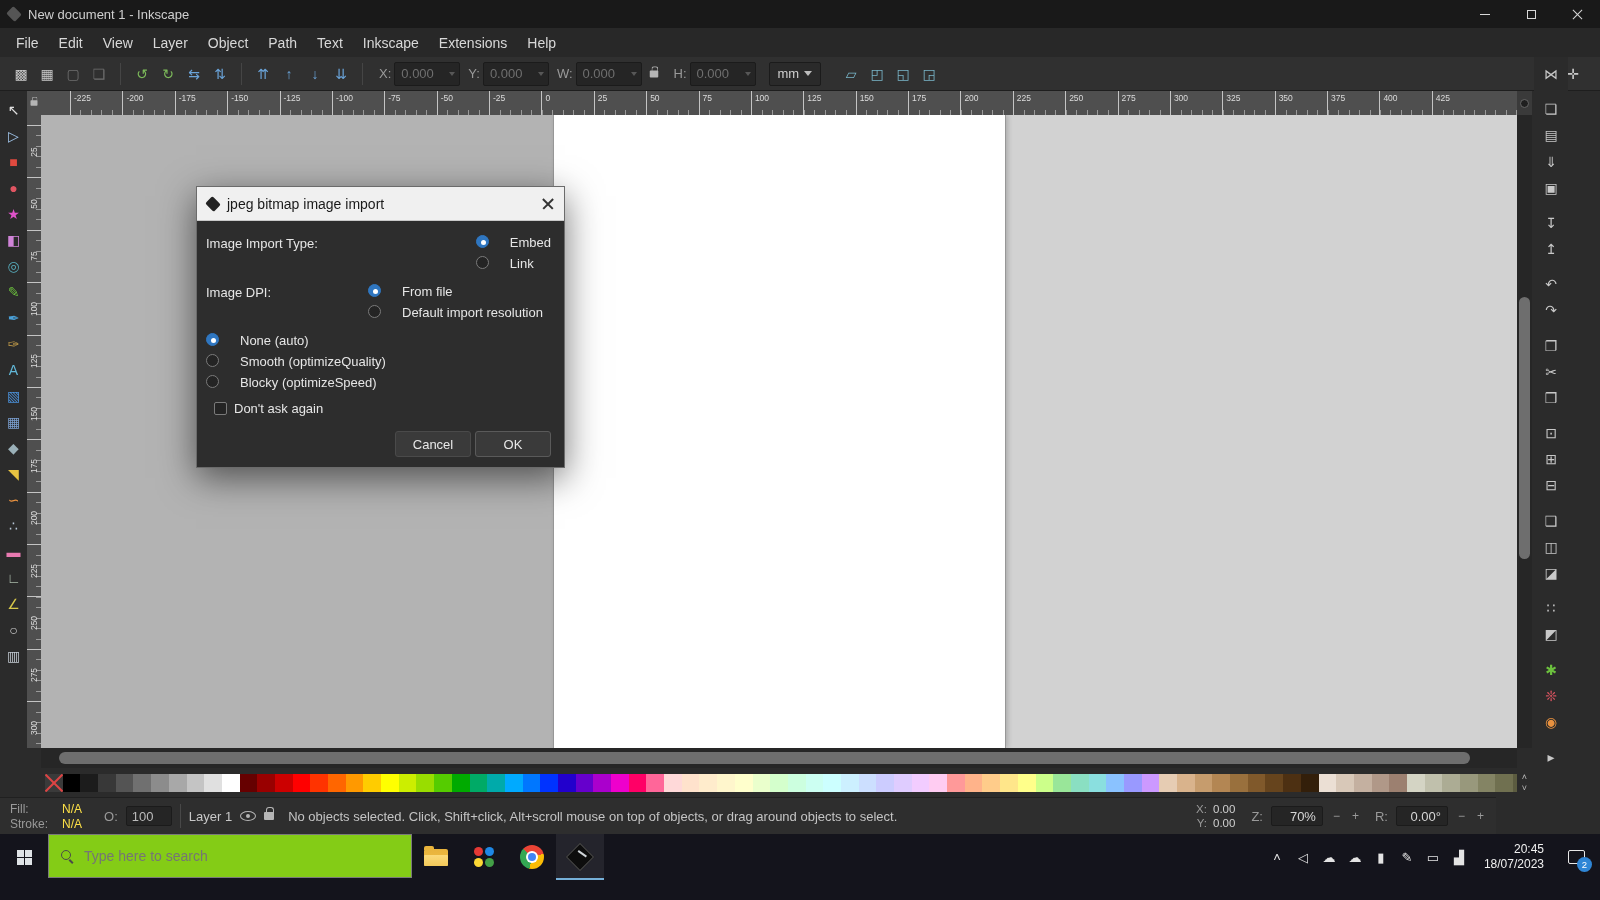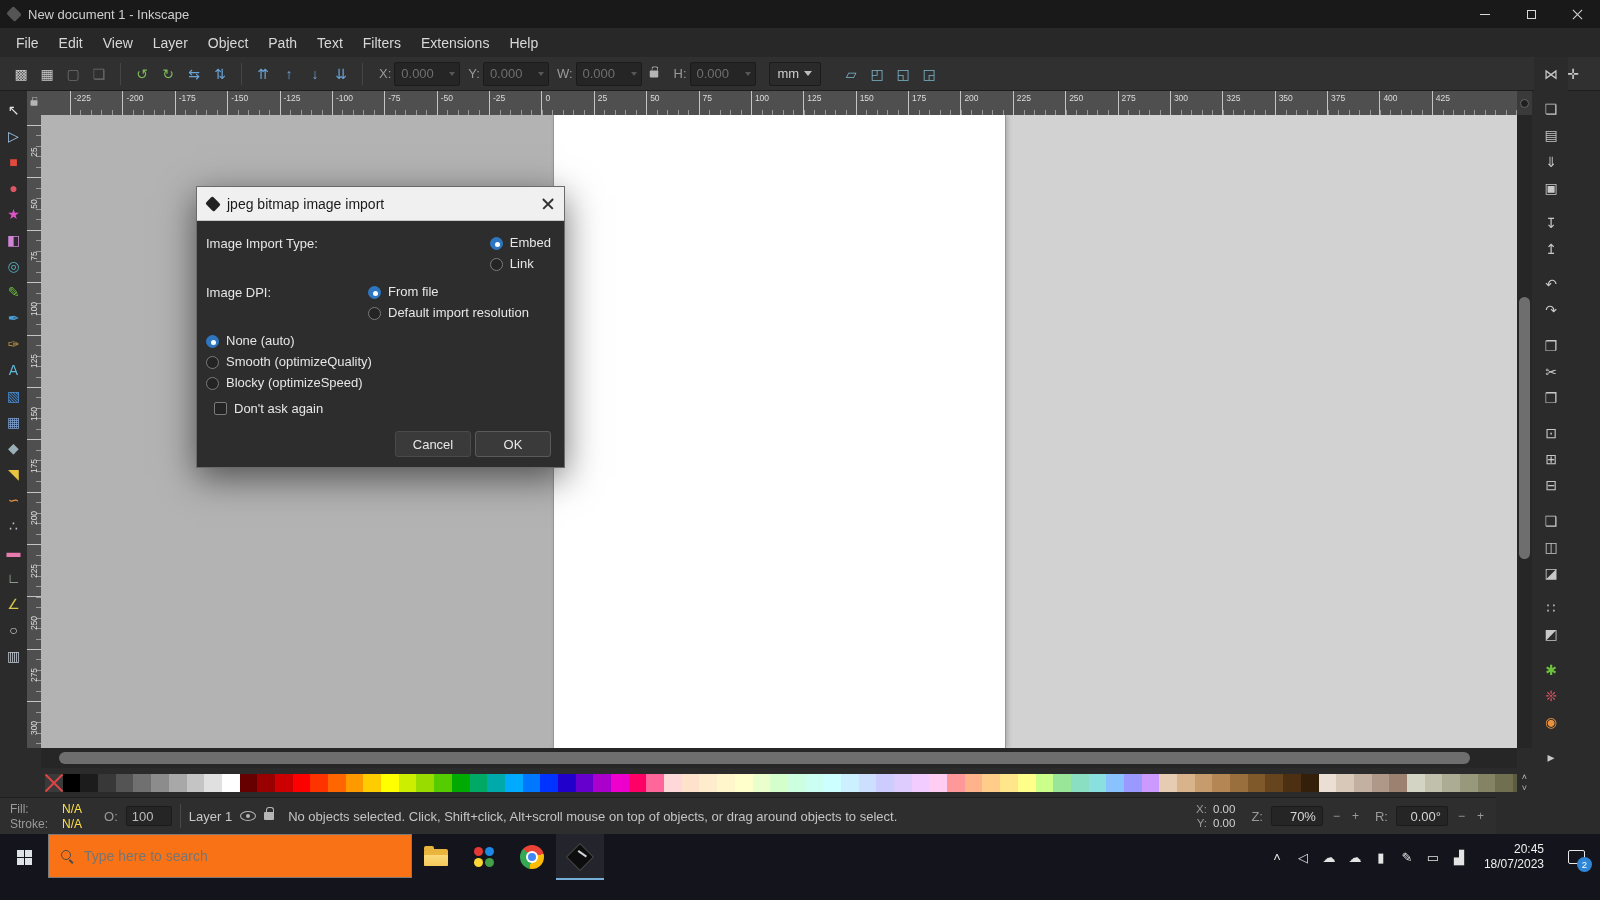--- a/index.html
+++ b/index.html
@@ -107,36 +107,36 @@
   .dlg-title{font-size:14px;color:#1a1a1a}
   .dlg-close{margin-left:auto;position:relative;width:12px;height:12px}
   .dlg-close::before,.dlg-close::after{content:"";position:absolute;left:-1px;top:5px;width:14px;height:1.5px;background:#333}
   .dlg-close::before{transform:rotate(45deg)}
   .dlg-close::after{transform:rotate(-45deg)}
   .dlg-body{flex:1;padding:12px 13px 10px 9px;font-size:13px;color:#e6e6e6;display:flex;flex-direction:column}
   .dlg-row{display:flex;margin-bottom:13px}
   .dlg-label{width:162px;flex:none;padding-top:1px}
   .dlg-opts{display:flex;flex-direction:column;gap:6px}
   .dlg-row.right .dlg-opts{margin-left:auto}
-  .dlg-opt{display:flex;align-items:flex-end;gap:7px}
+  .dlg-opt{display:flex;align-items:flex-start;gap:21px}
   .radio{width:13px;height:13px;border-radius:50%;background:#242424;border:1px solid #7a7a7a;flex:none;position:relative}
   .radio.selected{background:#2f76c0;border-color:#2f76c0}
   .radio.selected::after{content:"";position:absolute;left:4px;top:4px;width:5px;height:5px;border-radius:50%;background:#fff}
   .checkbox{width:13px;height:13px;background:#242424;border:1px solid #7a7a7a;border-radius:2px;flex:none}
   .dlg-check{display:flex;align-items:center;gap:7px;padding-left:8px;margin-bottom:4px}
   .dlg-buttons{margin-top:auto;display:flex;justify-content:flex-end;gap:4px}
   .dlg-btn{min-width:76px;height:26px;background:#3a3a3a;border:1px solid #4a4a4a;border-radius:3px;color:#e8e8e8;font-size:13px;font-family:"Liberation Sans",sans-serif}
   .dlg-btn.ok{border-color:#5a5a5a}
 
   
   .taskbar{left:0;top:834px;width:1600px;height:66px;background:#14141c;display:flex;align-items:flex-start}
   .start-btn{width:48px;height:46px;display:flex;align-items:center;justify-content:center}
   .start-logo{display:grid;grid-template-columns:7px 7px;grid-template-rows:7px 7px;gap:1px;transform:none}
   .start-logo span{background:#dfe3e6}
-  .search-box{width:364px;height:44px;background:#f97316;border:1px solid #7a7a7a;display:flex;align-items:center;gap:10px;padding:0 12px}
+  .search-box{width:364px;height:44px;background:#84cc16;border:1px solid #7a7a7a;display:flex;align-items:center;gap:10px;padding:0 12px}
   .icon-search{position:relative;width:13px;height:13px;display:inline-block;flex:none}
   .icon-search::before{content:"";position:absolute;left:0;top:0;width:8px;height:8px;border:1.5px solid #4a4a4a;border-radius:50%}
   .icon-search::after{content:"";position:absolute;left:9px;top:9px;width:5px;height:1.5px;background:#4a4a4a;transform:rotate(45deg);transform-origin:0 0}
   .search-box input{border:none;outline:none;background:transparent;font-size:14px;color:#333;font-family:"Liberation Sans",sans-serif;width:290px}
   .task-app{width:48px;height:46px;display:flex;align-items:center;justify-content:center;position:relative}
   .task-app.active{background:rgba(255,255,255,.07);box-shadow:inset 0 -2px 0 #76b0d8}
   .icon-folder{position:relative;width:24px;height:17px;background:linear-gradient(#e8b33c,#f0bd45);border-radius:2px}
   .icon-folder::before{content:"";position:absolute;top:-3px;left:0;width:10px;height:4px;background:#e8b33c;border-radius:2px 2px 0 0}
   .icon-folder::after{content:"";position:absolute;left:0;bottom:0;width:24px;height:11px;background:linear-gradient(#fbda7a,#f3c95a);border-radius:1px}
   .icon-grid-app{display:grid;grid-template-columns:9px 9px;grid-template-rows:9px 9px;gap:2px}
@@ -176,21 +176,21 @@
 
 <div class="abs menubar">
 
 <span class="menu-item">File</span>
     <span class="menu-item">Edit</span>
     <span class="menu-item">View</span>
     <span class="menu-item">Layer</span>
     <span class="menu-item">Object</span>
     <span class="menu-item">Path</span>
     <span class="menu-item">Text</span>
-    <span class="menu-item">Filters</span>
+    <span class="menu-item">Inkscape</span>
     <span class="menu-item">Extensions</span>
     <span class="menu-item">Help</span>
   </div>
 
 <div class="abs toolbar">
   <div style="display:flex">
 
   <span class="tbi">
         <span>▩</span>
       </span>

